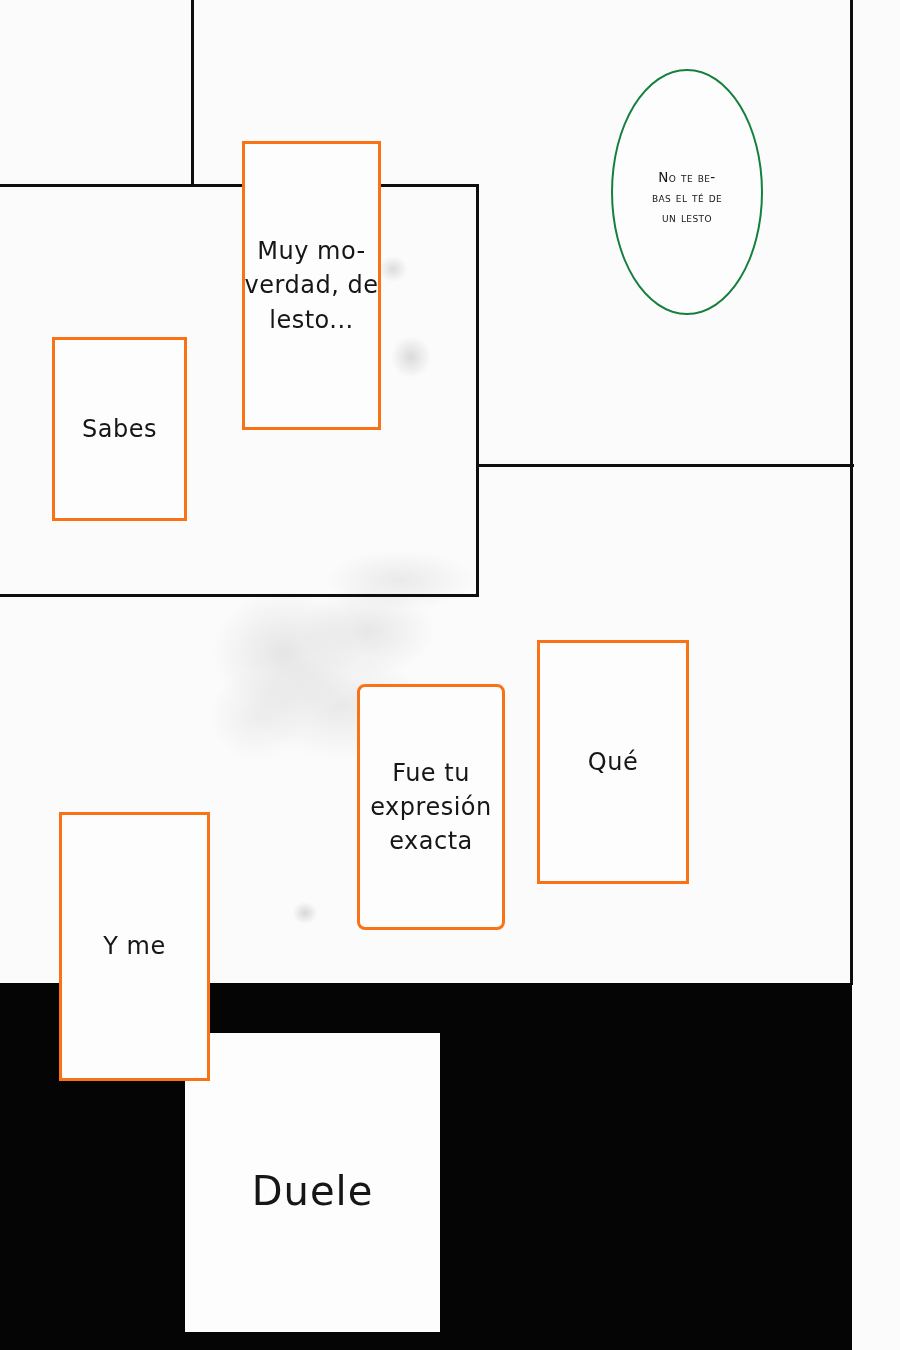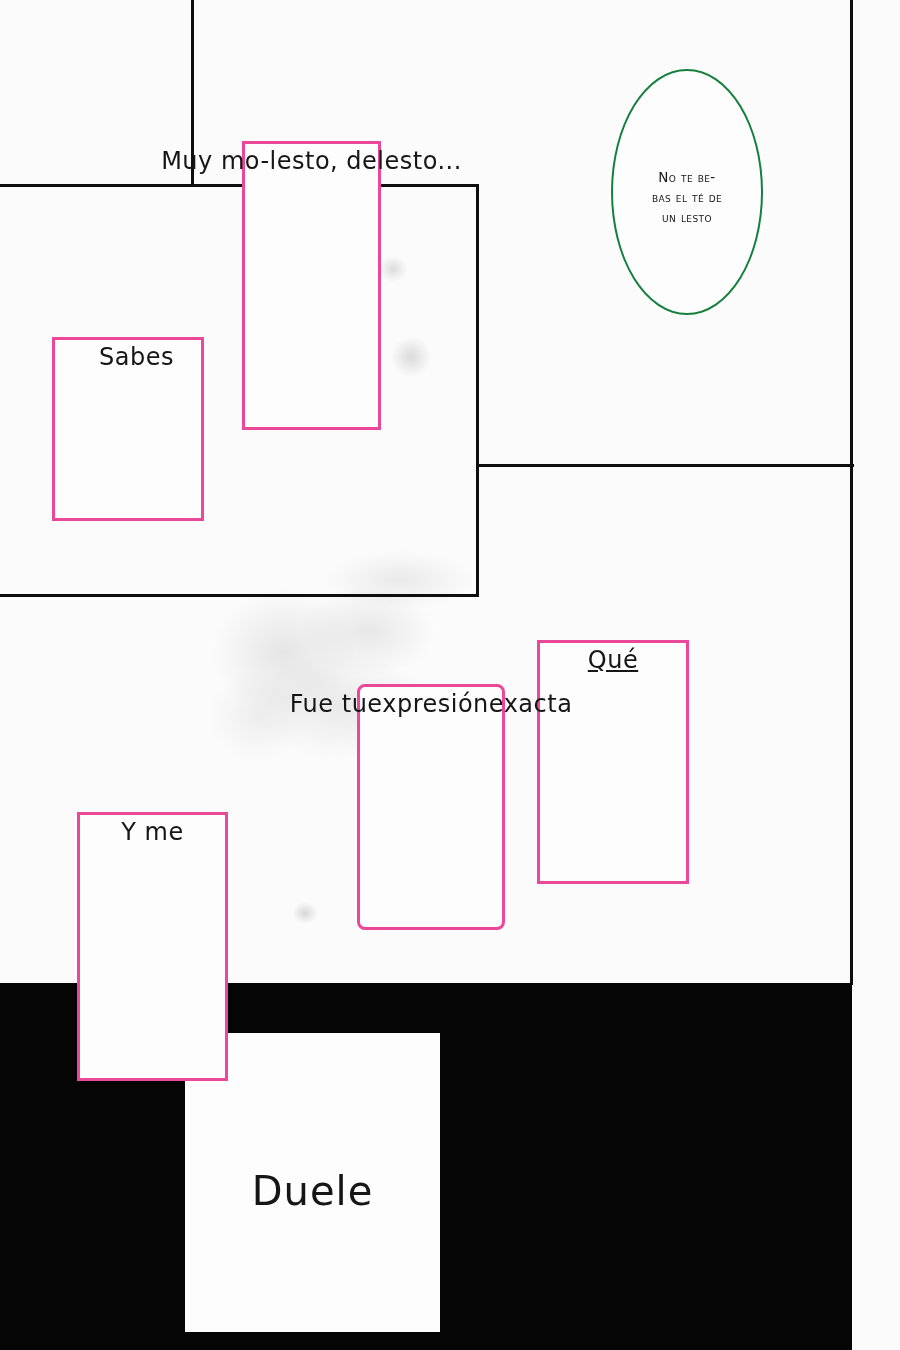--- a/index.html
+++ b/index.html
@@ -15,30 +15,30 @@
   .v1{left:191px;top:0;width:3px;height:187px;}
   .h1{left:0;top:184px;width:479px;height:3px;}
   .v2{left:476px;top:184px;width:3px;height:413px;}
   .h2{left:0;top:594px;width:479px;height:3px;}
   .h3{left:476px;top:464px;width:378px;height:3px;}
   .v3{left:850px;top:0;width:3px;height:985px;}
   
   .black-area{left:0;top:983px;width:852px;height:367px;background:#050505;z-index:2;}
   
   .box{
-    background:#fdfdfd;border:3px solid #ec4899;z-index:3;
-    display:flex;flex-direction:row;justify-content:center;
+    background:#fdfdfd;border:3px solid #f97316;z-index:3;
+    display:flex;flex-direction:column;align-items:center;justify-content:center;
     text-align:center;line-height:1.42;font-size:24px;letter-spacing:0.5px;
   }
   .box .tline{white-space:nowrap;}
   .muy-box{left:242px;top:141px;width:133px;height:283px;}
-  .sabes-box{left:52px;top:337px;width:129px;height:178px;padding-left:17px;}
+  .sabes-box{left:52px;top:337px;width:129px;height:178px;}
   .fue-box{left:357px;top:684px;width:142px;height:240px;border-radius:8px;}
-  .que-box{left:537px;top:640px;width:146px;height:238px;text-decoration:underline;}
-  .yme-box{left:77px;top:812px;width:145px;height:263px;z-index:4;}
+  .que-box{left:537px;top:640px;width:146px;height:238px;}
+  .yme-box{left:59px;top:812px;width:145px;height:263px;z-index:4;}
   .duele-box{
     left:185px;top:1033px;width:255px;height:299px;background:#fdfdfd;z-index:3;
     display:flex;flex-direction:column;align-items:center;justify-content:center;
     text-align:center;font-size:40px;line-height:1.12;letter-spacing:1px;
     padding-top:18px;box-sizing:border-box;
   }
   
   .bubble-ellipse{
     left:611px;top:69px;width:152px;height:246px;z-index:3;
     background:#fdfdfd;border:2px solid #15803d;border-radius:50%;
@@ -82,21 +82,21 @@
 <div class="abs smudge sm4"></div>
 
 <div class="abs bubble-ellipse">
   <div class="tline">No te be-</div>
   <div class="tline">bas el té de</div>
   <div class="tline">un lesto</div>
 </div>
 
 <div class="abs box muy-box">
   <div class="tline">Muy mo-</div>
-  <div class="tline">lesto, de</div>
+  <div class="tline">verdad, de</div>
   <div class="tline">lesto...</div>
 </div>
 
 <div class="abs box sabes-box">
   <div class="tline">Sabes</div>
 </div>
 
 <div class="abs box que-box">
   <div class="tline">Qué</div>
 </div>

